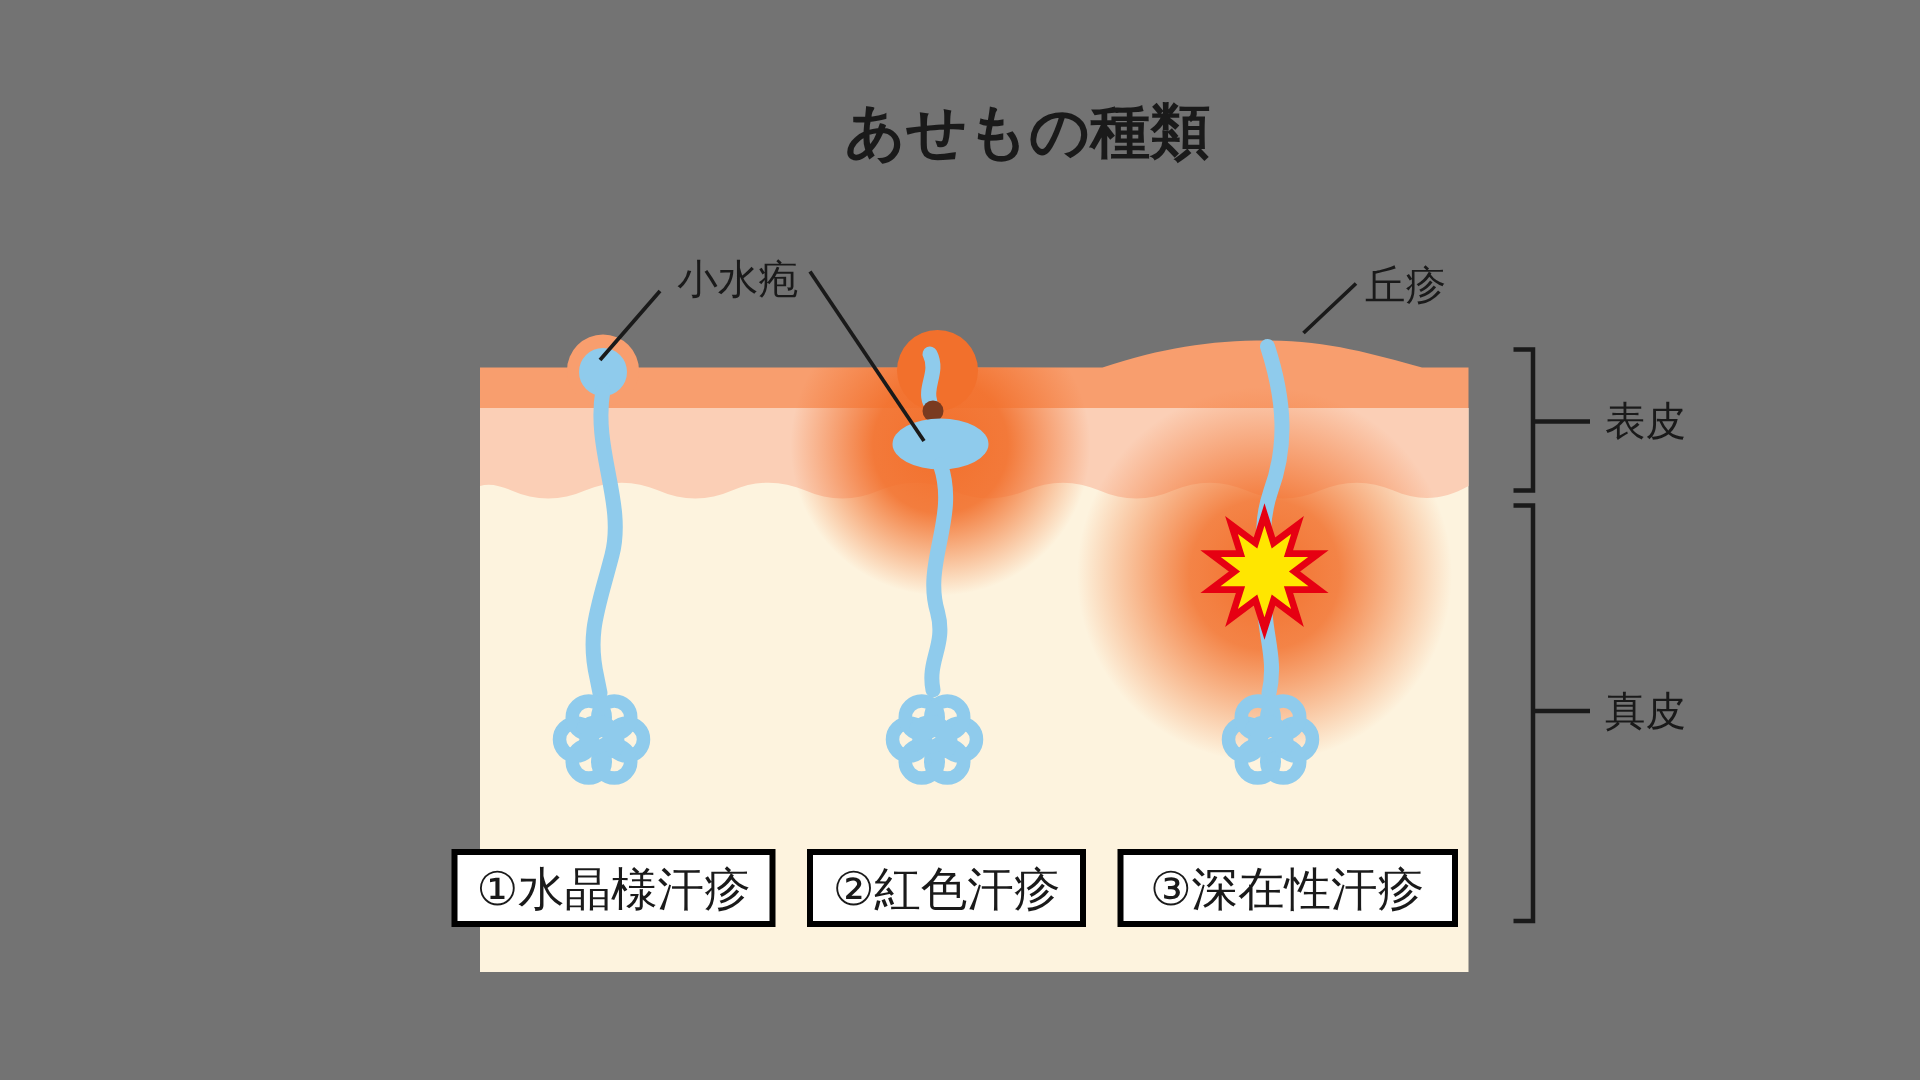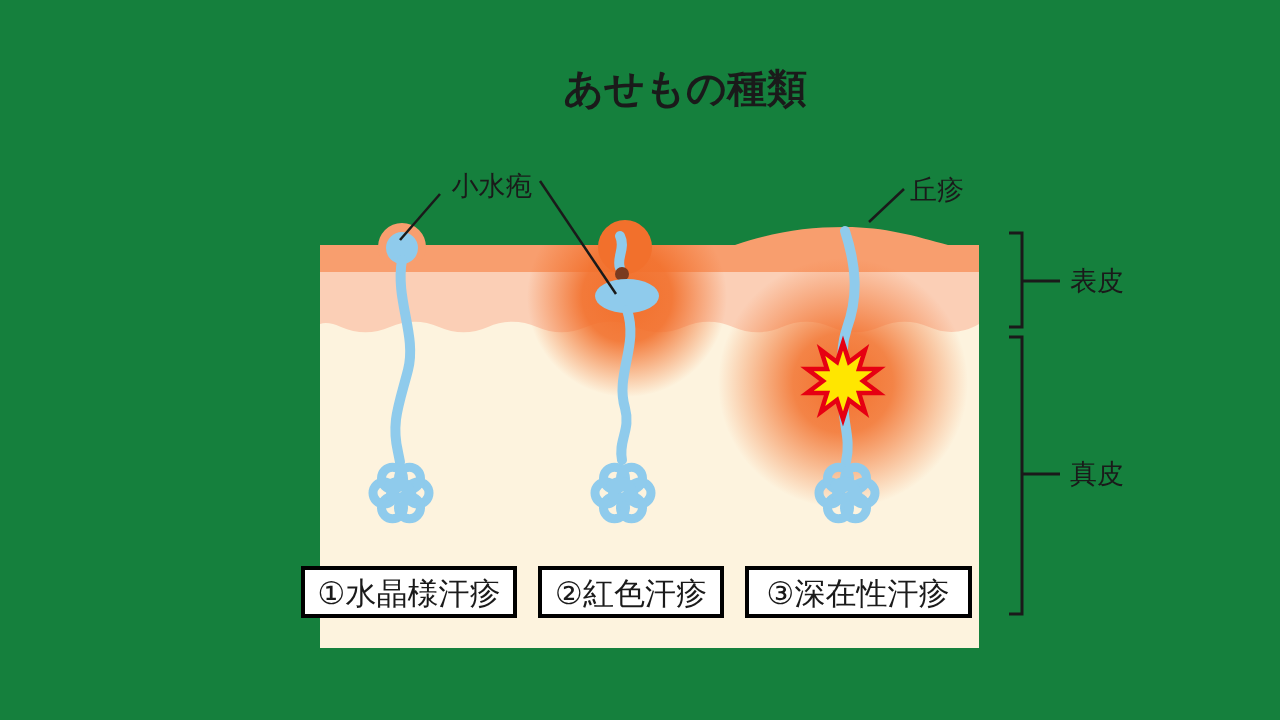--- a/index.html
+++ b/index.html
@@ -1,17 +1,17 @@
 <!DOCTYPE html>
 <html><head>
 <meta charset="utf-8">
 <style>
   html,body{margin:0;padding:0;background:#ffffff;}
   #stage{
-    position:relative;width:1280px;height:720px;background:#15803d;overflow:hidden;
+    position:relative;width:1280px;height:720px;background:#737373;overflow:hidden;
     font-family:"Liberation Sans","DejaVu Sans",sans-serif;
   }
   svg{display:block;}
   text{font-family:"Liberation Sans","DejaVu Sans",sans-serif;fill:#1a1a1a;}
   .title-text{font-size:40px;font-weight:600;}
   .callout-text{font-size:27px;}
   .layer-text{font-size:27px;}
   .box-text{font-size:31px;font-weight:500;}
 </style>
 </head>

